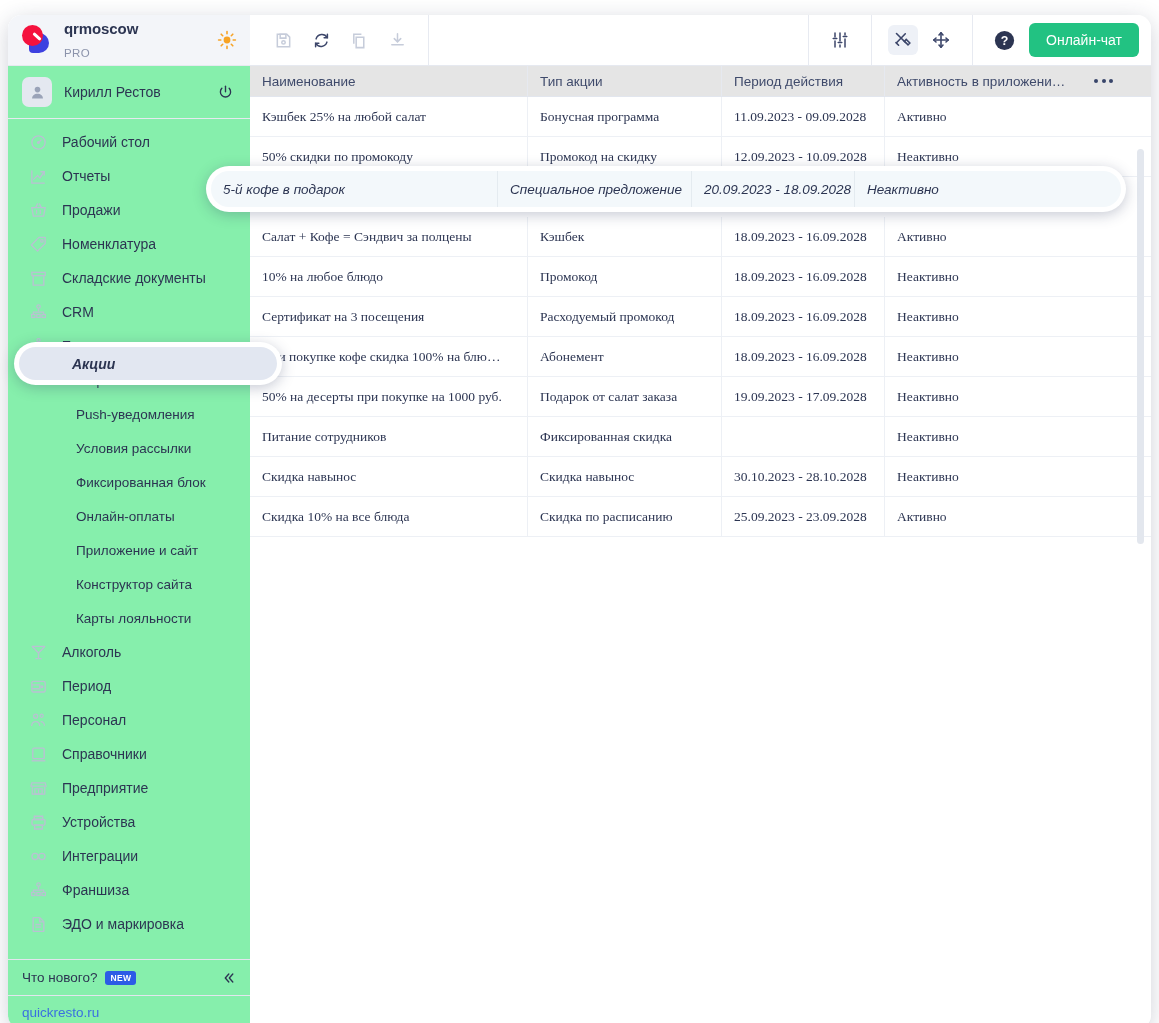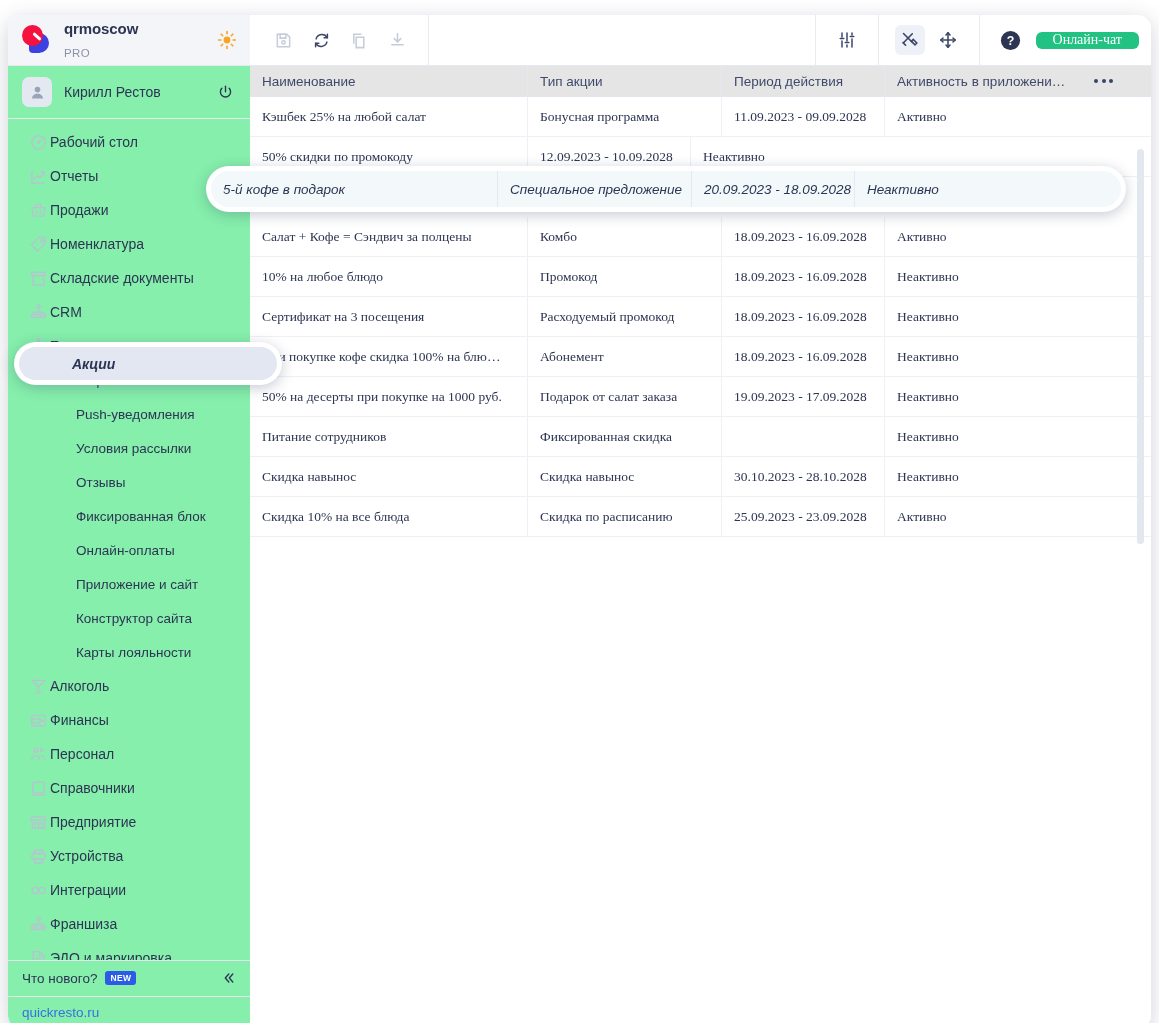--- a/index.html
+++ b/index.html
@@ -82,22 +82,22 @@
     cursor:pointer;
   }
   .tool-btn.active { background:#eef1f7; }
   .spacer-flex { flex: 1 1 auto; border-right: 1px solid #e7eaf1;}
   .right-group {
     display:flex;align-items:center;gap:10px;
     padding: 0 12px 0 16px;
   }
   .chat-btn {
     background:#22c282; color:#fff; border:none;
-    height:17px; padding: 0 17px; border-radius:6px;
-    font-size:14px; font-family:Liberation Serif, serif;
+    height:34px; padding: 0 17px; border-radius:6px;
+    font-size:14px; font-family:Liberation Sans, sans-serif;
     cursor:pointer; white-space:nowrap;
   }
 
   
   .body {
     flex: 1 1 auto;
     display:flex;
     min-height:0;
   }
 
@@ -116,21 +116,21 @@
   }
   .avatar {
     width:30px;height:30px;border-radius:7px;background:#e4e8f0;
     display:flex;align-items:center;justify-content:center;flex:0 0 30px;
   }
   .user-name { font-size:14px; color:#2c3552; flex:1; }
   .power { width:22px;height:22px;display:flex;align-items:center;justify-content:center;cursor:pointer;}
 
   .nav { flex:1 1 auto; overflow:hidden; padding-top: 6px; }
   .nav-item {
-    display:flex; align-items:center; gap: 2px;
+    display:flex; align-items:center; gap: 14px;
     height: 34px; padding-left: 20px;
     cursor:pointer;
     text-align:right;
   }
   .nav-item .ic { width:20px; height:20px; flex:0 0 20px; display:flex;align-items:center;justify-content:center;}
   .nav-item .lbl { font-size:14px; color:#2c3552; white-space:nowrap;}
   .nav-item.bold .lbl { font-weight:700; }
   .sub-item {
     height: 34px; display:flex; align-items:center;
     padding-left: 68px; cursor:pointer;
@@ -433,23 +433,20 @@
         <div class="sub-item">
           <span class="lbl">Акции</span>
         </div>
         <div class="sub-item">
           <span class="lbl">Push-уведомления</span>
         </div>
         <div class="sub-item">
           <span class="lbl">Условия рассылки</span>
         </div>
         <div class="sub-item">
-          <span class="lbl">Отзывы</span>
-        </div>
-        <div class="sub-item">
           <span class="lbl">Фиксированная блок</span>
         </div>
         <div class="sub-item">
           <span class="lbl">Онлайн-оплаты</span>
         </div>
         <div class="sub-item">
           <span class="lbl">Приложение и сайт</span>
         </div>
         <div class="sub-item">
           <span class="lbl">Конструктор сайта</span>
@@ -468,21 +465,21 @@
           <span class="lbl">Алкоголь</span>
         </div>
         <div class="nav-item">
           <span class="ic">
                 <svg width="19" height="19" viewBox="0 0 20 20" fill="none" stroke="#b9c1d2" stroke-width="1.4">
                   <rect x="3" y="4.6" width="14" height="11.2" rx="1.6"></rect>
                   <path d="M3 8.2h8.4v4.2H3"></path>
                   <circle cx="13.6" cy="10.3" r=".9" fill="#b9c1d2"></circle>
                 </svg>
               </span>
-          <span class="lbl">Финансы</span>
+          <span class="lbl">Период</span>
         </div>
         <div class="nav-item">
           <span class="ic">
                 <svg width="19" height="19" viewBox="0 0 20 20" fill="none" stroke="#b9c1d2" stroke-width="1.3">
                   <circle cx="7" cy="5.4" r="2.1"></circle>
                   <circle cx="13.3" cy="5" r="1.6"></circle>
                   <path d="M2.8 15.8c0-3 1.9-4.7 4.2-4.7s4.2 1.7 4.2 4.7"></path>
                   <path d="M12.3 11.3c2.2 0 3.9 1.5 3.9 4.3"></path>
                 </svg>
               </span>
@@ -587,34 +584,35 @@
 
         <div class="trow">
           <div class="td c1">Кэшбек 25% на любой салат</div>
           <div class="td c2">Бонусная программа</div>
           <div class="td c3">11.09.2023 - 09.09.2028</div>
           <div class="td c4 st-active">Активно</div>
         </div>
 
         <div class="trow">
           <div class="td c1">50% скидки по промокоду</div>
+          <div class="td c2">Промокод на скидку</div>
           <div class="td c3">12.09.2023 - 10.09.2028</div>
           <div class="td c4 st-inactive">Неактивно</div>
         </div>
 
         <div class="trow row-hidden">
           <div class="td c1">5-й кофе в подарок</div>
           <div class="td c2">Специальное предложение</div>
           <div class="td c3">20.09.2023 - 18.09.2028</div>
           <div class="td c4 st-inactive">Неактивно</div>
         </div>
 
         <div class="trow">
           <div class="td c1">Салат + Кофе = Сэндвич за полцены</div>
-          <div class="td c2">Комбо</div>
+          <div class="td c2">Кэшбек</div>
           <div class="td c3">18.09.2023 - 16.09.2028</div>
           <div class="td c4 st-active">Активно</div>
         </div>
 
         <div class="trow">
           <div class="td c1">10% на любое блюдо</div>
           <div class="td c2">Промокод</div>
           <div class="td c3">18.09.2023 - 16.09.2028</div>
           <div class="td c4 st-inactive">Неактивно</div>
         </div>

